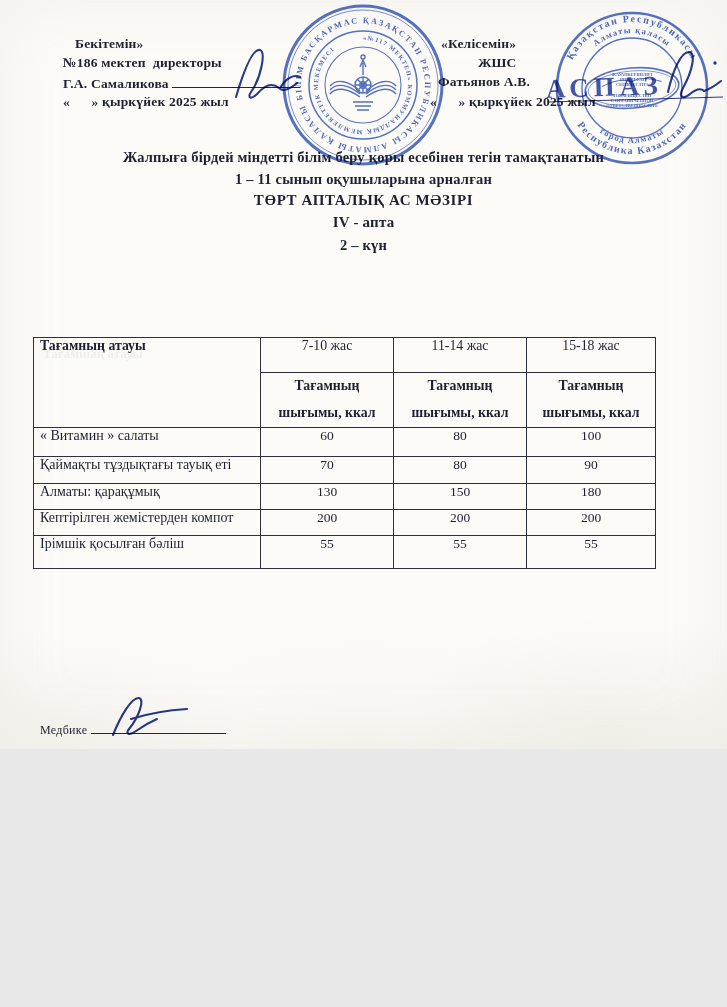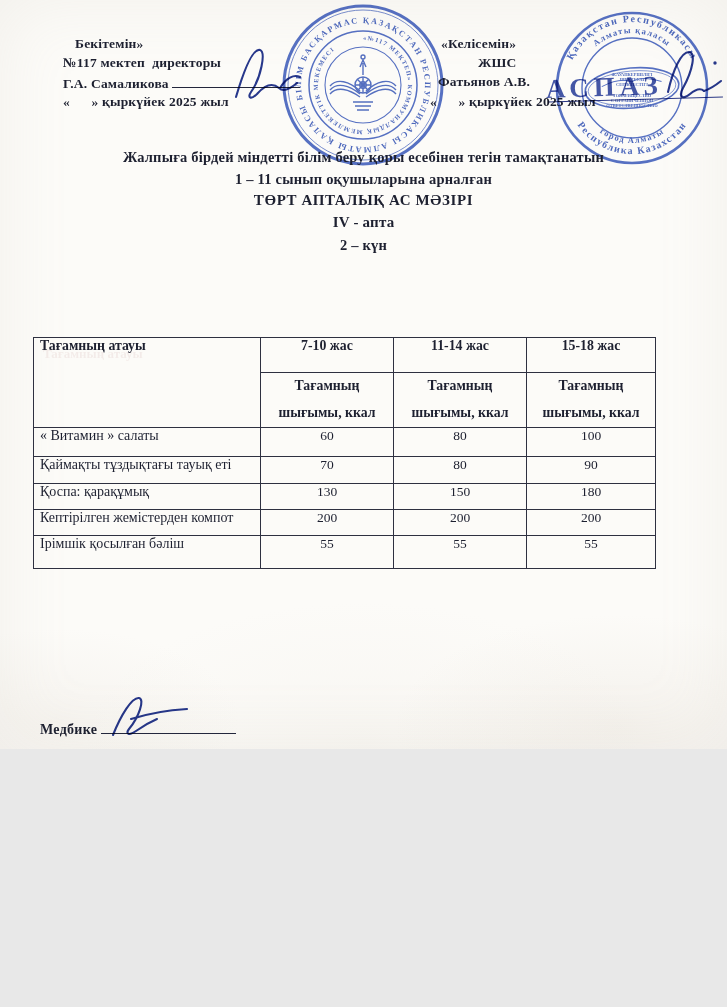--- a/index.html
+++ b/index.html
@@ -26,45 +26,45 @@
   table.menu{
     position:absolute;left:33px;top:337px;width:622px;
     border-collapse:collapse;table-layout:fixed;
     font-size:13.5px;
   }
   table.menu td{
     border:1.4px solid #2e3040;
     padding:0 6px;vertical-align:top;overflow:hidden;
   }
   td.namehead{vertical-align:middle;padding-left:9px;padding-bottom:16px;font-weight:bold;font-size:13.8px;position:relative;}
-  td.agehead{text-align:center;font-weight:bold;padding-top:6px;font-size:13.8px;}
+  td.agehead{text-align:center;font-weight:normal;padding-top:6px;font-size:13.8px;}
   td.subhead{text-align:center;font-weight:bold;line-height:1.95;padding-top:5px;font-size:13.8px;margin-top:20px;}
   td.dish{font-size:14px;padding-top:7px;padding-left:8px;white-space:nowrap;}
   td.cal{text-align:center;padding-top:3px;font-size:13.5px;}
   tr.hr1{height:35px;} tr.hr2{height:52px;}
   tr.br1{height:29px;} tr.br2{height:27px;} tr.br3{height:26px;} tr.br4{height:26px;} tr.br5{height:33px;}
   .ghost{position:absolute;left:9px;top:8px;opacity:.07;filter:blur(.6px);font-weight:bold;font-size:13px;color:#8a3030;}
   .stamp{mix-blend-mode:multiply;opacity:.9;}
   .stamp text{font-family:"Liberation Serif",serif;fill:#3c5bbc;}
   .bigname{
     font-size:27px;font-weight:bold;color:#2b3f9e;letter-spacing:5px;
     transform:rotate(-2deg);mix-blend-mode:multiply;opacity:.88;
   }
   .longline{border-top:1.8px solid #2c3a8c;transform:rotate(-1.6deg);mix-blend-mode:multiply;}
   .sig path{fill:none;stroke:#27388f;stroke-width:2.1;stroke-linecap:round;stroke-linejoin:round;}
   .sig{mix-blend-mode:multiply;}
-  .footer-label{font-size:14px;font-weight:bold;letter-spacing:.3px;}
+  .footer-label{font-size:12px;font-weight:normal;letter-spacing:.3px;}
 </style>
 </head>
 <body>
 
 <div class="page">
 
   <div class="abs hdr" style="left:75px;top:36px;">Бекітемін»</div>
-  <div class="abs hdr" style="left:63px;top:55px;">№117 мектеп  директоры</div>
+  <div class="abs hdr" style="left:63px;top:55px;">№186 мектеп  директоры</div>
   <div class="abs hdr" style="left:63px;top:74px;"><span>Г.А. Самаликова</span> <span class="blank" style="width:128px;"></span></div>
   <div class="abs hdr" style="left:63px;top:94px;">«      » қыркүйек 2025 жыл</div>
 
   <div class="abs hdr" style="left:441px;top:36px;">«Келісемін»</div>
   <div class="abs hdr" style="left:478px;top:55px;">ЖШС</div>
   <div class="abs hdr" style="left:438px;top:74px;">Фатьянов А.В.</div>
   <div class="abs hdr" style="left:430px;top:94px;">«      » қыркүйек 2025 жыл</div>
 
   <svg class="abs stamp" style="left:278px;top:0px;" width="170" height="170" viewBox="-85 -85 170 170">
     <defs>
@@ -177,21 +177,21 @@
       <td class="cal">80</td>
       <td class="cal">100</td>
     </tr>
     <tr class="br2">
       <td class="dish">Қаймақты тұздықтағы тауық еті</td>
       <td class="cal">70</td>
       <td class="cal">80</td>
       <td class="cal">90</td>
     </tr>
     <tr class="br3">
-      <td class="dish">Қоспа: қарақұмық</td>
+      <td class="dish">Алматы: қарақұмық</td>
       <td class="cal">130</td>
       <td class="cal">150</td>
       <td class="cal">180</td>
     </tr>
     <tr class="br4">
       <td class="dish">Кептірілген жемістерден компот</td>
       <td class="cal">200</td>
       <td class="cal">200</td>
       <td class="cal">200</td>
     </tr>

